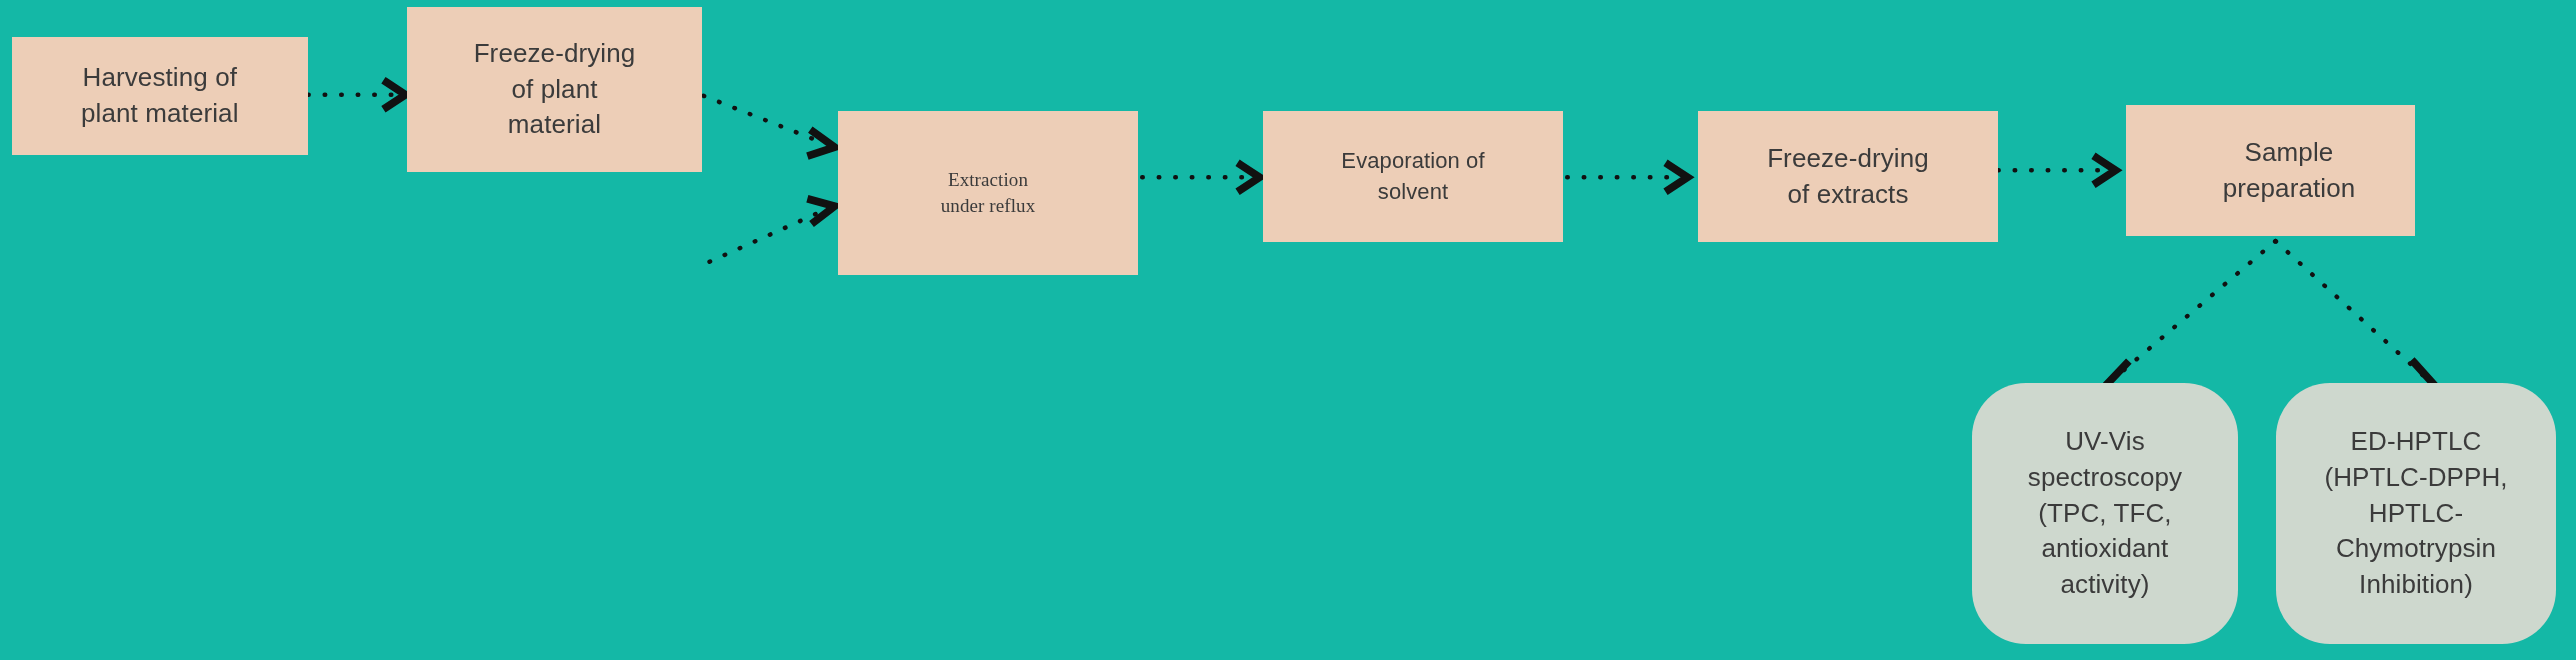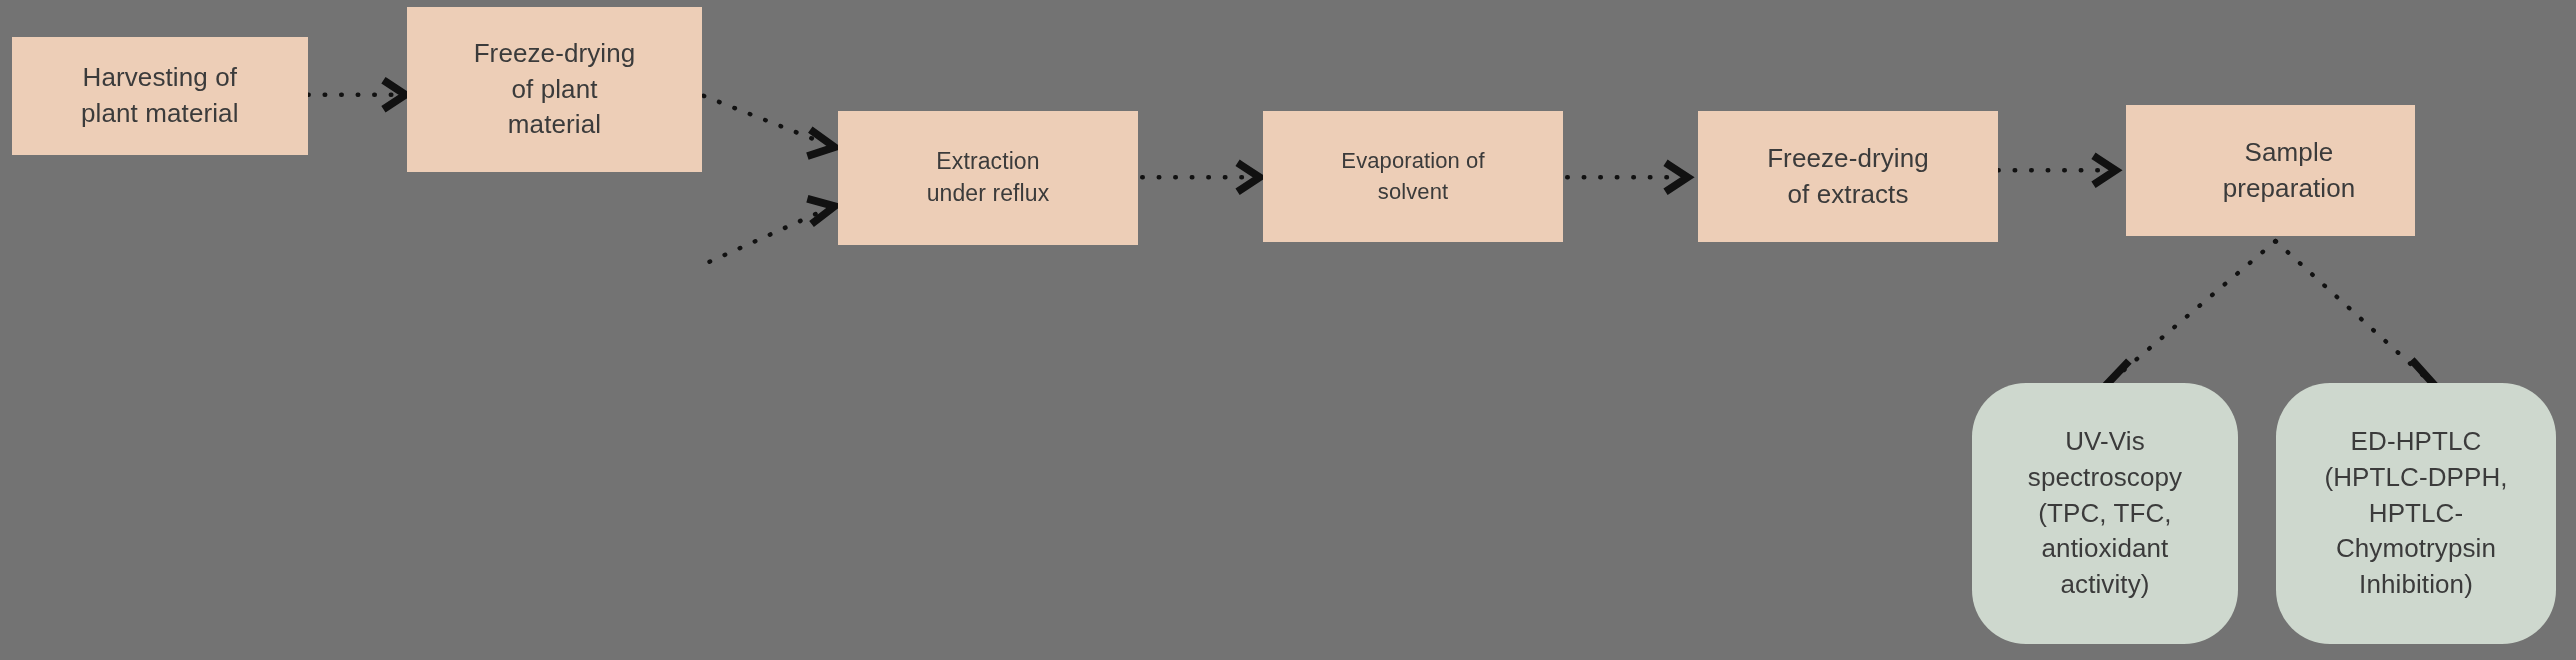--- a/index.html
+++ b/index.html
@@ -1,17 +1,17 @@
 <!DOCTYPE html>
 <html style="font-size:9.4px"><head>
 <meta charset="utf-8">
 <style>
   html,body{margin:0;padding:0;background:#ffffff;}
   body{width:2576px;height:661px;font-family:"Liberation Sans",sans-serif;}
-  #stage{position:relative;width:2576px;height:661px;background:#737373;overflow:hidden;}
+  #stage{position:relative;width:2576px;height:661px;background:#14b8a6;overflow:hidden;}
 
   .node{
     position:absolute;
     display:flex;
     align-items:center;
     justify-content:center;
     text-align:center;
     color:#3b3b3b;
     box-sizing:border-box;
     line-height:1.38;
@@ -87,21 +87,21 @@
 plant material</span>
   </div>
 
   <div class="node proc" style="left:407px;top:7px;width:295px;height:165px;font-size:26px;">
     <span class="lbl">Freeze-drying
 of plant
 material</span>
   </div>
 
 
-  <div class="node proc" style="left:838px;top:111px;width:300px;height:134px;font-size:23px;">
+  <div class="node proc" style="left:838px;top:111px;width:300px;height:164px;font-size:19px;font-family:Liberation Serif, serif;">
     <span class="lbl">Extraction
 under reflux</span>
   </div>
 
   <div class="node proc" style="left:1263px;top:111px;width:300px;height:131px;font-size:22px;">
     <span class="lbl">Evaporation of
 solvent</span>
   </div>
 
   <div class="node proc" style="left:1698px;top:111px;width:300px;height:131px;font-size:26px;">

